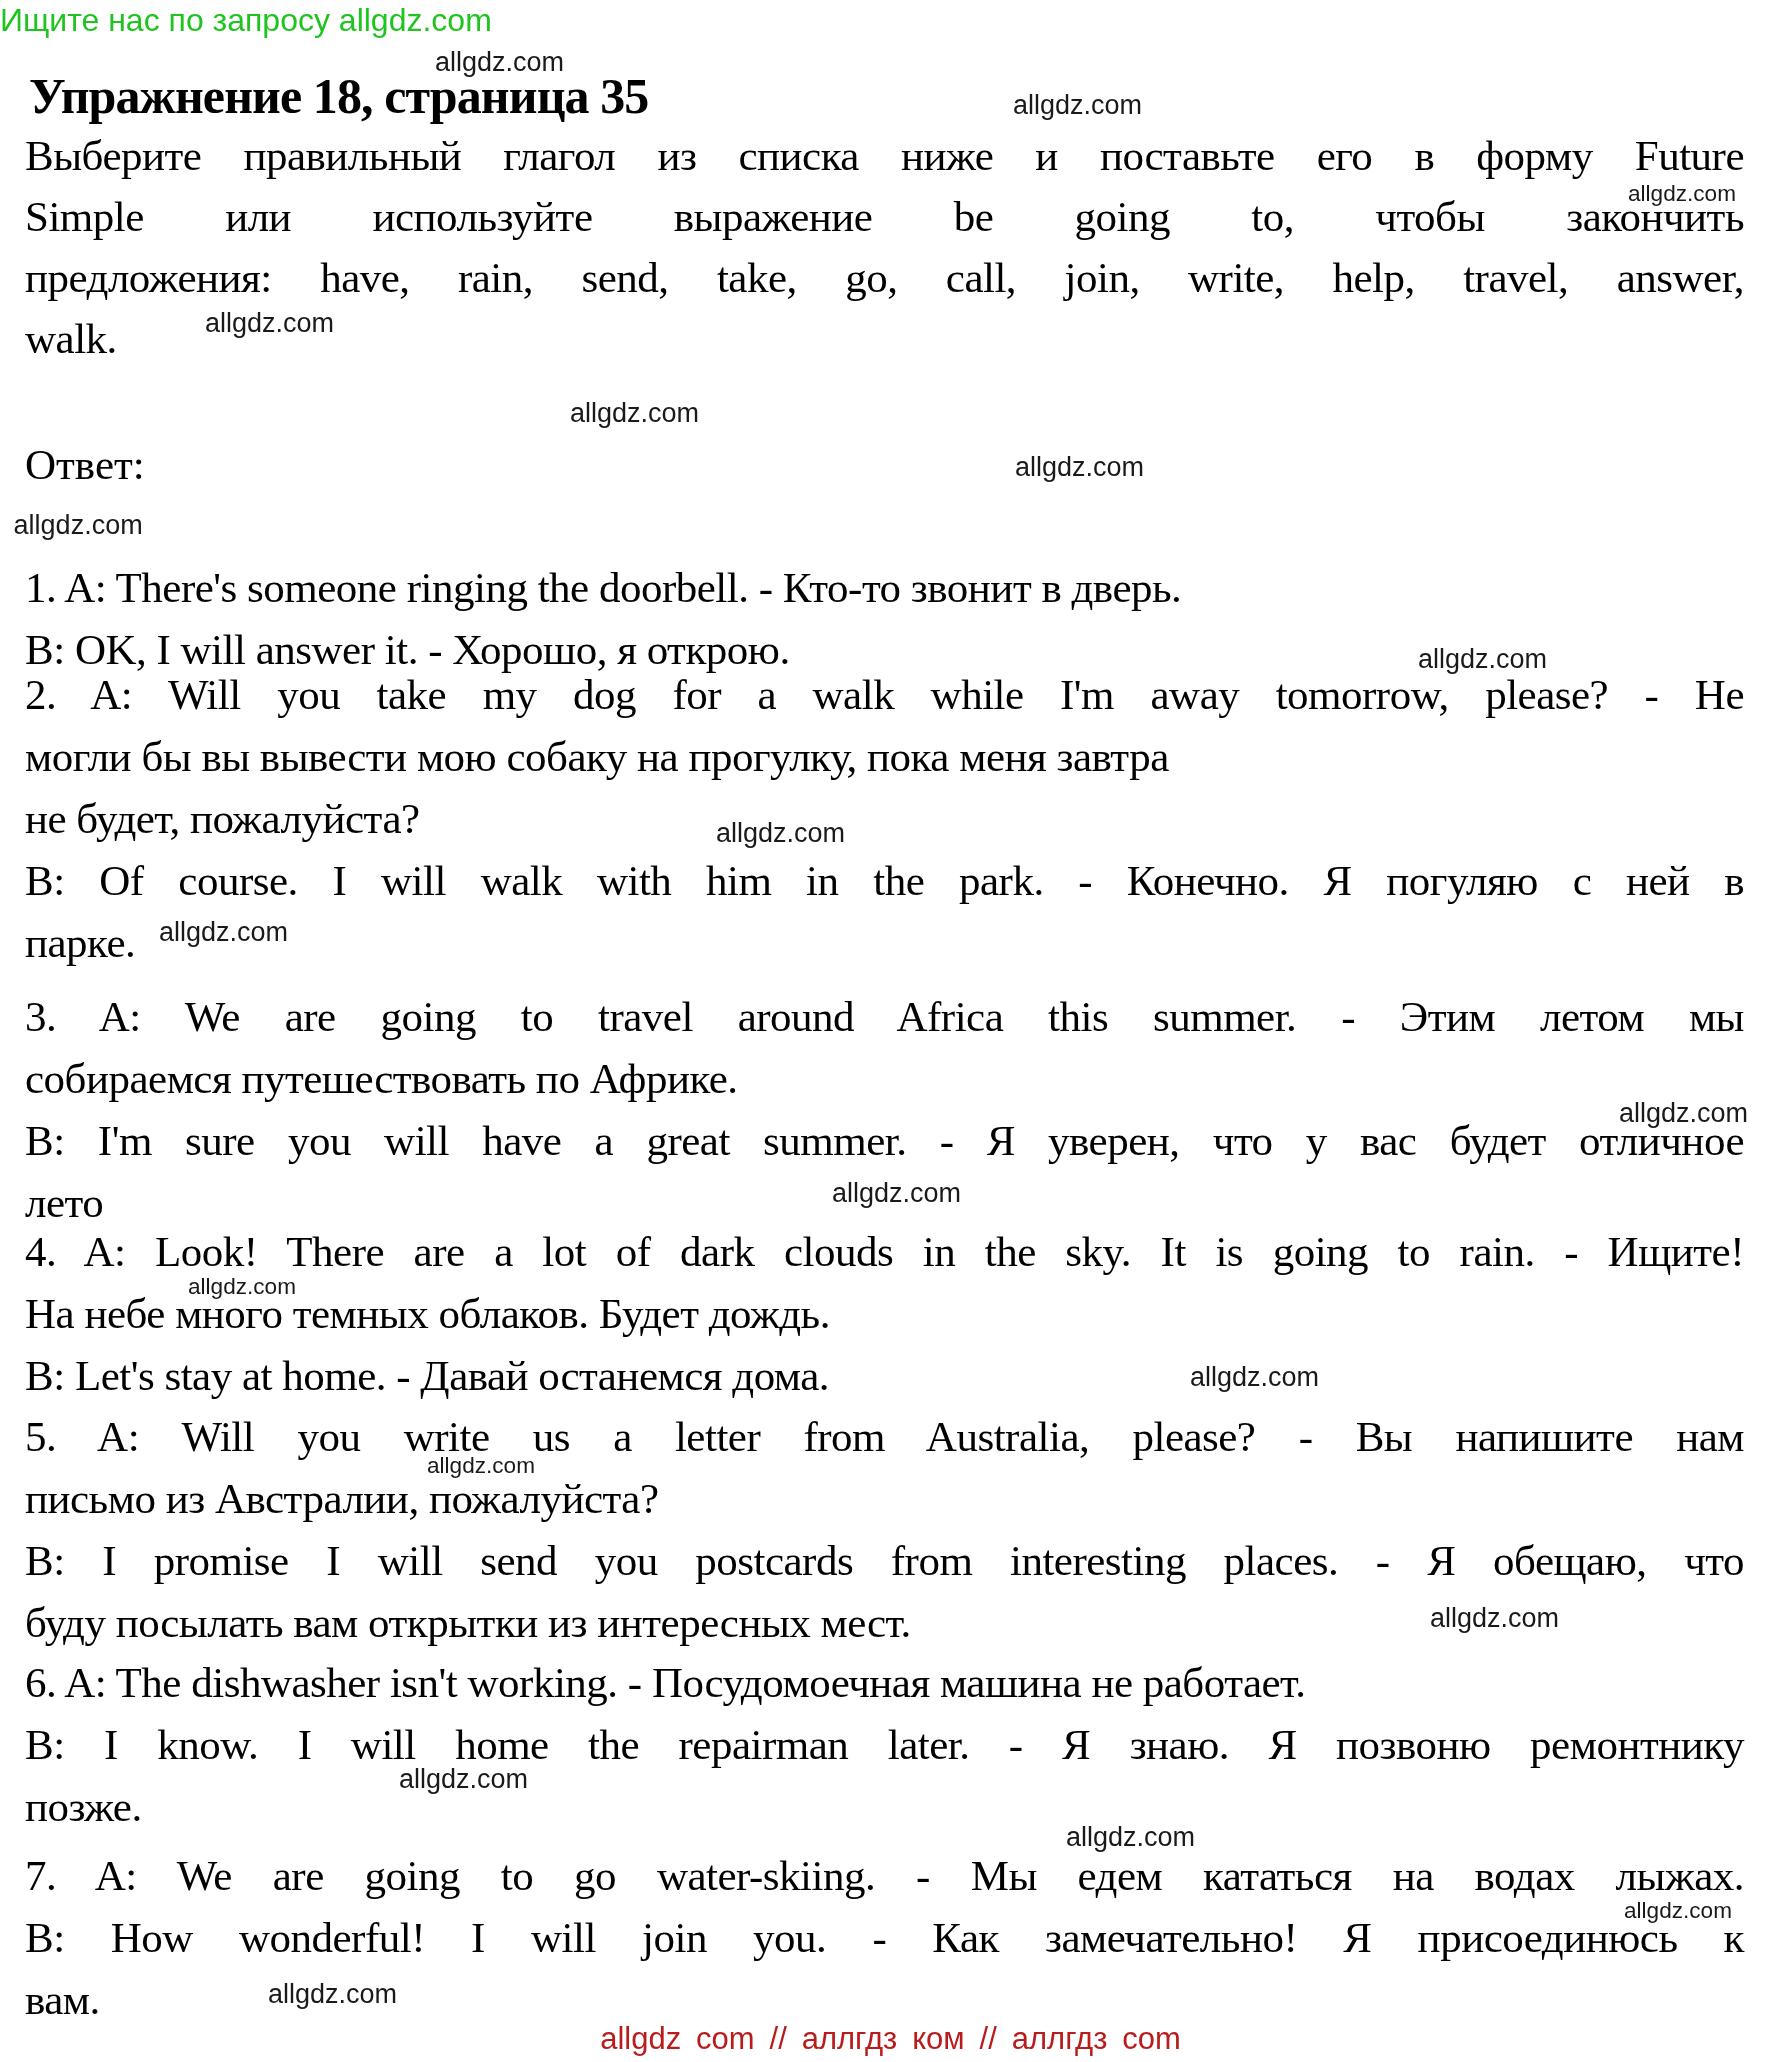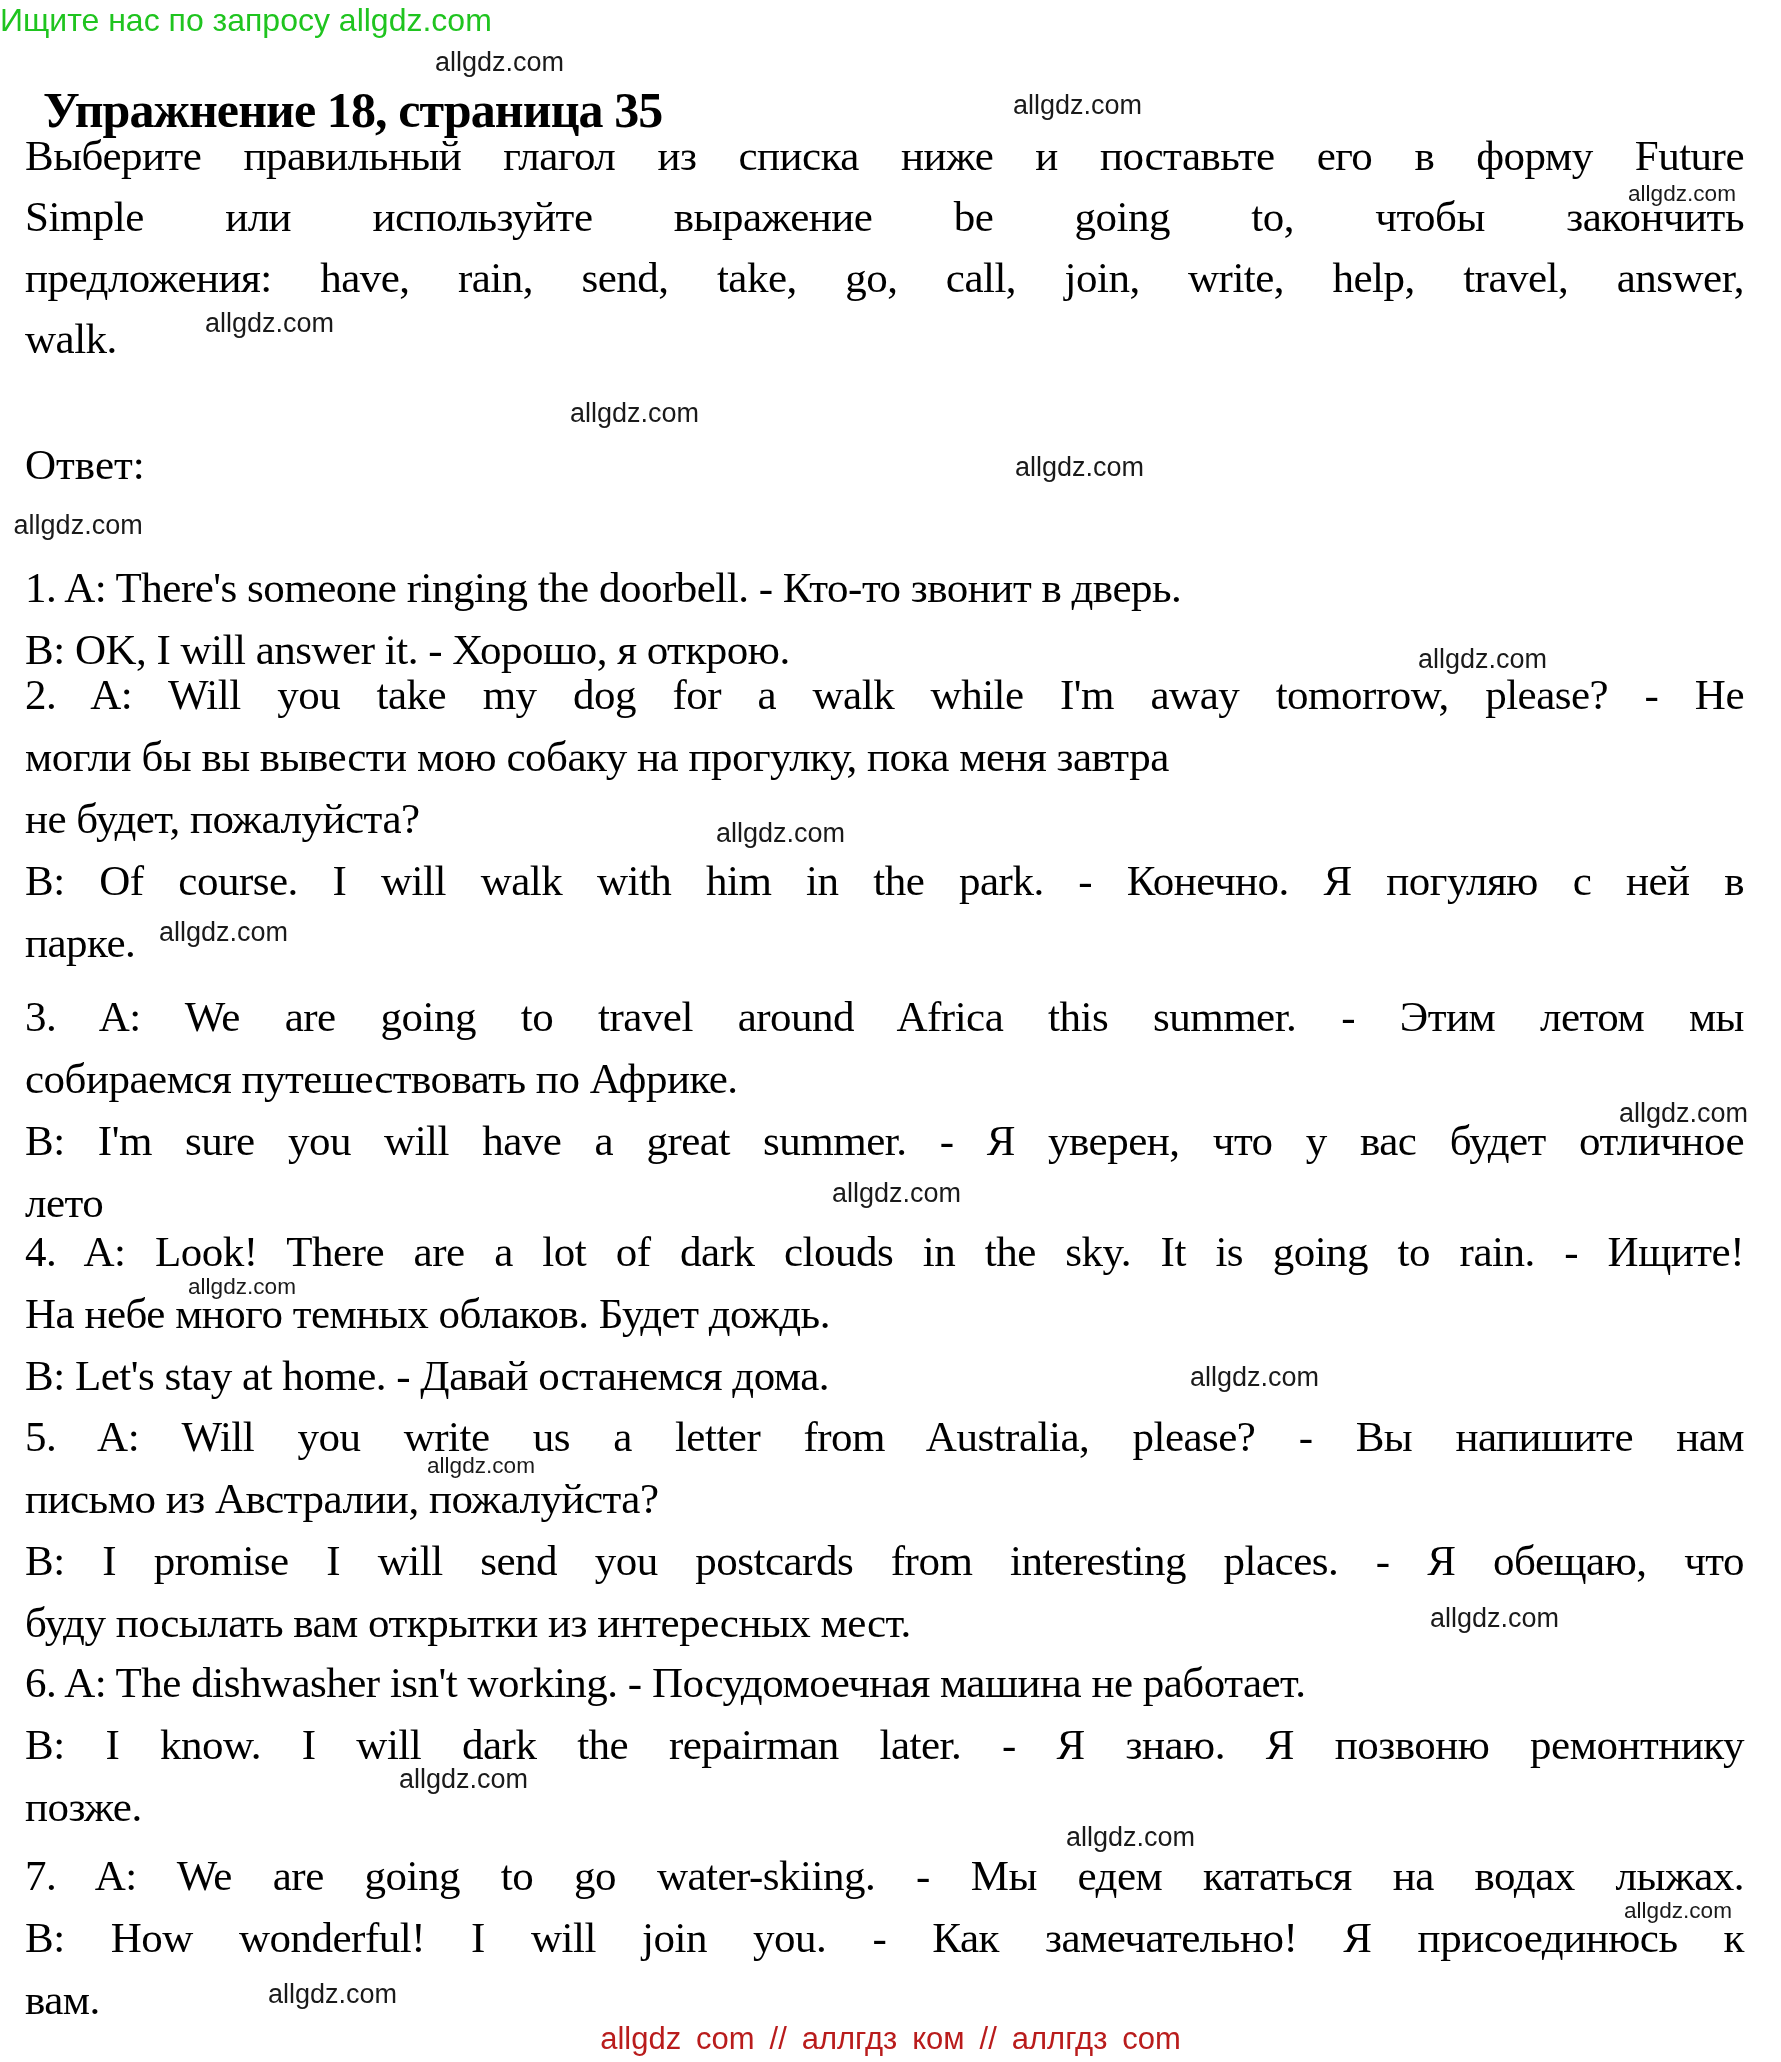--- a/index.html
+++ b/index.html
@@ -1,20 +1,20 @@
 <!DOCTYPE html>
 <html style="font-size:14.5px"><head>
 <meta charset="utf-8">
 <style>
   html,body{margin:0;padding:0;background:#ffffff;}
   body{position:relative;width:1781px;height:2063px;overflow:hidden;
        font-family:"Liberation Serif", serif;color:#000;}
   .promo{position:absolute;top:1.8px;left:0;width:100%;
          font-family:"Liberation Sans", sans-serif;font-size:32px;color:#1fc41f;}
-  .title{position:absolute;left:25px;top:63px;margin:18px;font-size:50px;font-weight:bold;
+  .title{position:absolute;left:25px;top:63px;margin:4px;font-size:50px;font-weight:bold;
          letter-spacing:-0.9px;white-space:nowrap;}
   .task{position:absolute;left:25px;top:125px;width:1719px;font-size:43px;line-height:61px;
         letter-spacing:-0.5px;}
   .answer-label{position:absolute;left:25px;top:434px;font-size:43px;line-height:62px;}
   .item{position:absolute;left:25px;width:1719px;font-size:43px;line-height:62px;
         letter-spacing:-0.5px;}
   .line{white-space:nowrap;}
   .line.j{white-space:normal;text-align:justify;text-align-last:justify;text-justify:inter-word;}
   .b{font-weight:normal;}
   .wm{position:absolute;font-family:"Liberation Sans", sans-serif;font-size:27px;
@@ -70,21 +70,21 @@
 
 <div class="item" id="i5">
   <div class="line j"><span>5. A: </span><span class="b">Will</span><span> you </span><span class="b">write</span><span> us a letter from Australia, please? - Вы напишите нам</span></div>
   <div class="line"><span>письмо из Австралии, пожалуйста?</span></div>
   <div class="line j"><span>B: I promise I </span><span class="b">will send</span><span> you postcards from interesting places. - Я обещаю, что</span></div>
   <div class="line"><span>буду посылать вам открытки из интересных мест.</span></div>
 </div>
 
 <div class="item" id="i6">
   <div class="line"><span>6. A: The dishwasher isn't working. - Посудомоечная машина не работает.</span></div>
-  <div class="line j"><span>B: I know. I </span><span class="b">will dark</span><span> the repairman later. - Я знаю. Я позвоню ремонтнику</span></div>
+  <div class="line j"><span>B: I know. I </span><span class="b">will home</span><span> the repairman later. - Я знаю. Я позвоню ремонтнику</span></div>
   <div class="line"><span>позже.</span></div>
 </div>
 
 <div class="item" id="i7">
   <div class="line j"><span>7. A: We </span><span class="b">are going to go</span><span> water-skiing. - Мы едем кататься на водах лыжах.</span></div>
   <div class="line j"><span>B: How wonderful! I </span><span class="b">will join</span><span> you. - Как замечательно! Я присоединюсь к</span></div>
   <div class="line"><span>вам.</span></div>
 </div>
 
 <span class="wm" style="left:435px;top:47px">allgdz.com</span>

